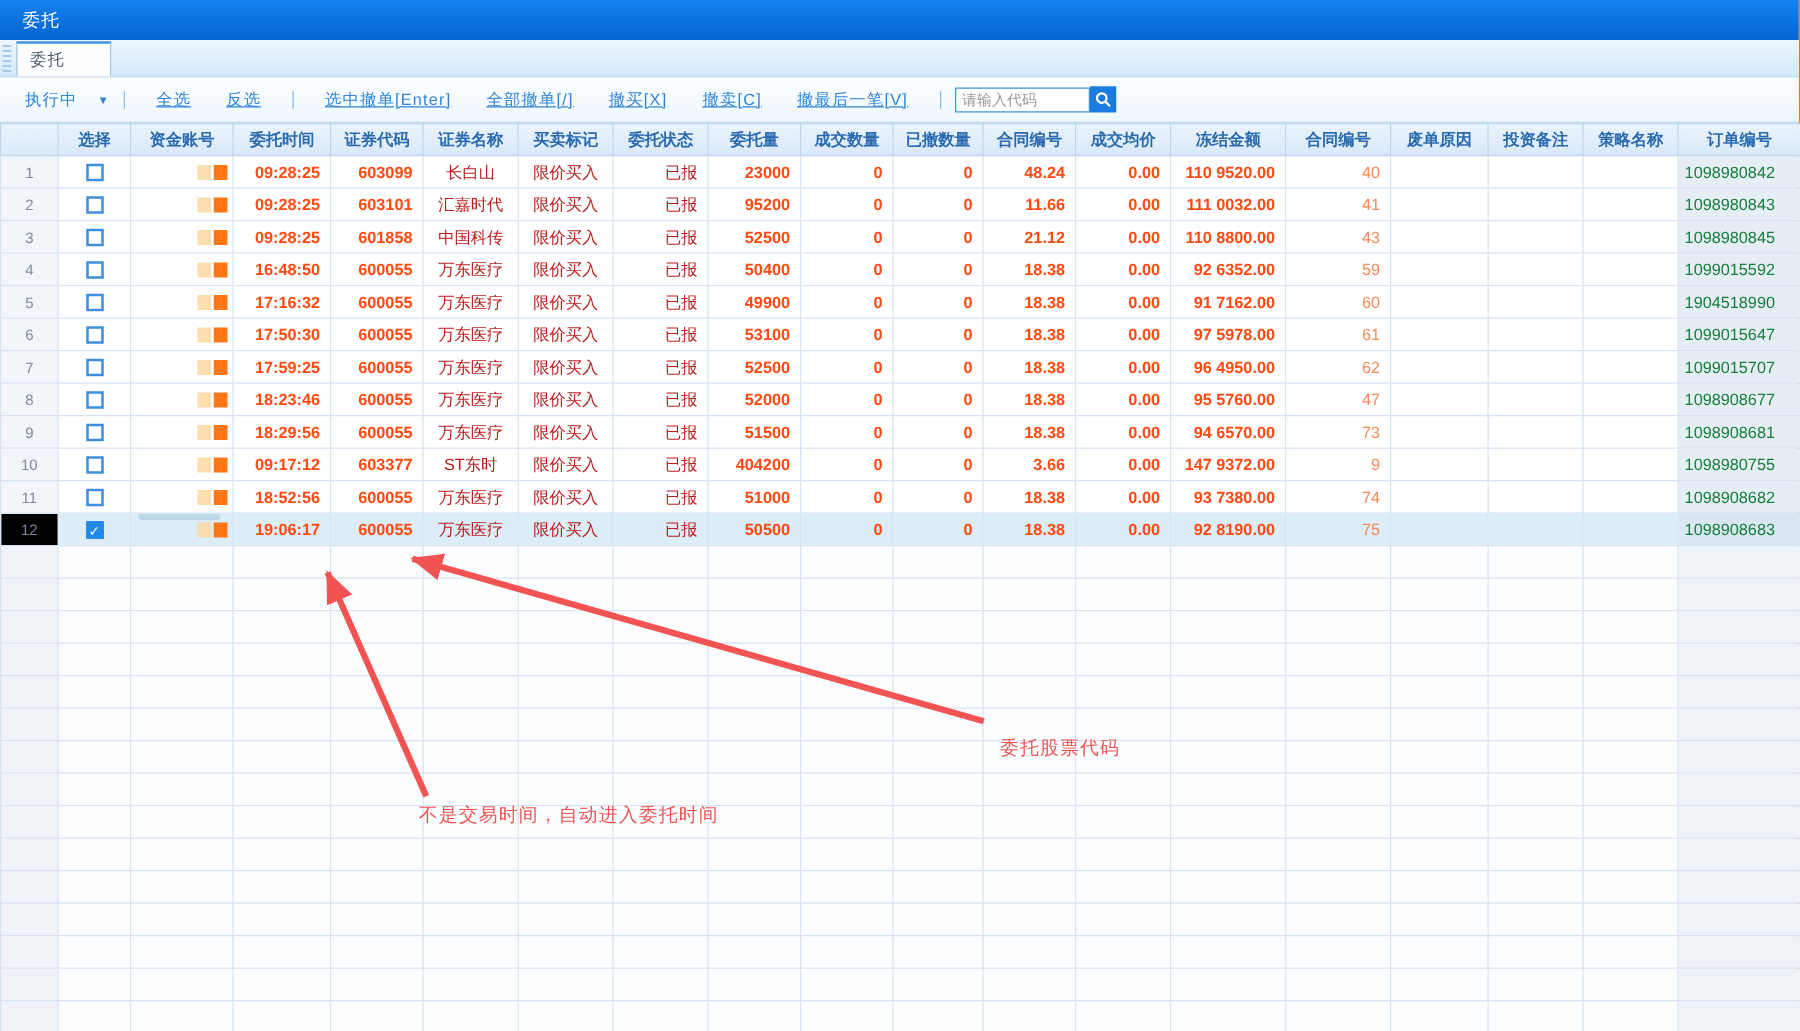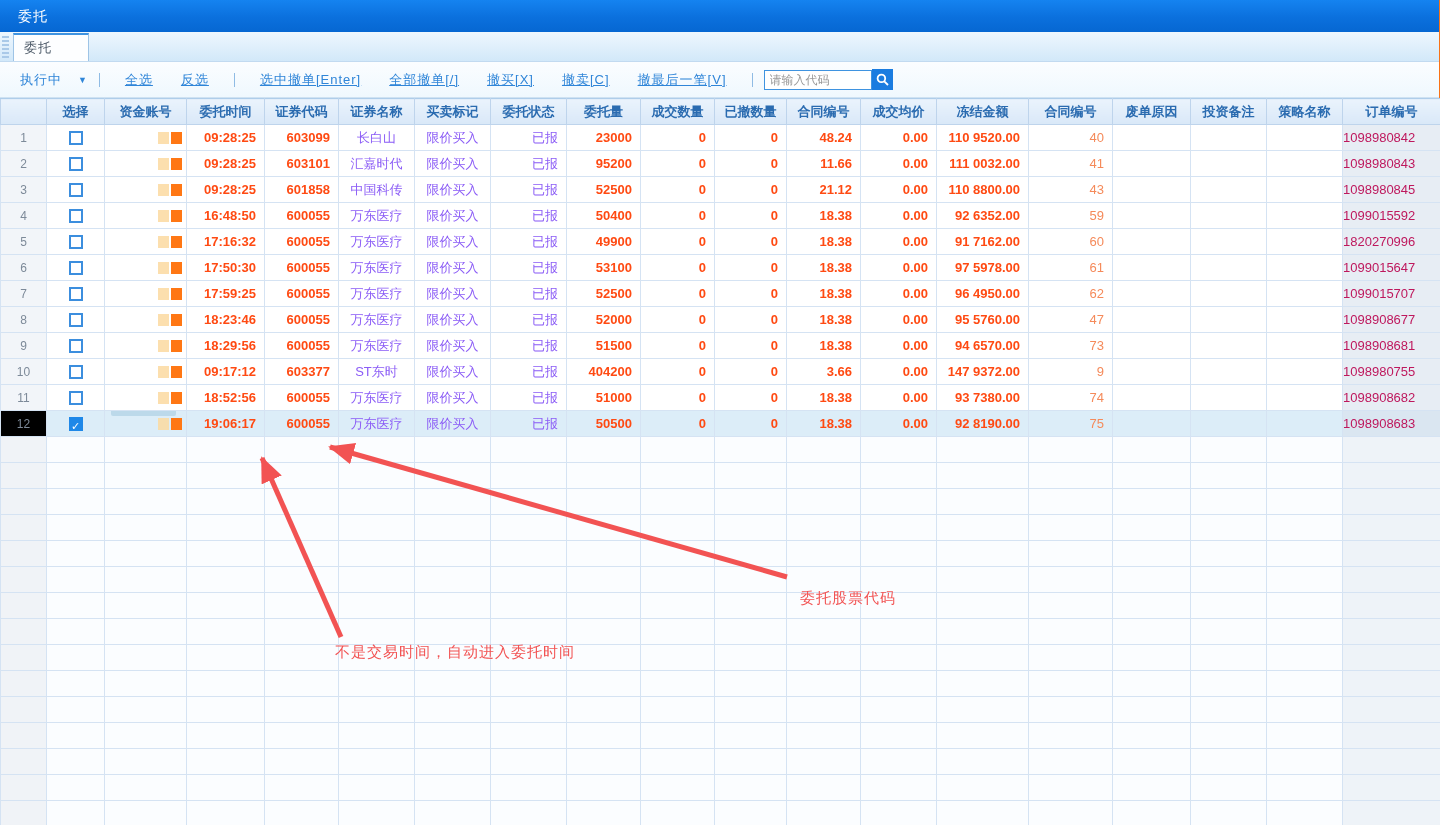--- a/index.html
+++ b/index.html
@@ -65,23 +65,23 @@
   .c-time  { width:78px; }  .c-code  { width:74px; }  .c-name { width:76px; }
   .c-side  { width:76px; }  .c-stat  { width:76px; }  .c-qty  { width:74px; }
   .c-fill  { width:74px; }  .c-canc  { width:72px; }  .c-prc  { width:74px; }
   .c-avg   { width:76px; }  .c-frz   { width:92px; }  .c-ctr  { width:84px; }
   .c-rsn   { width:78px; }  .c-memo  { width:76px; }  .c-strt { width:76px; }
   .c-ord   { width:98px; }
   td.numcell { background:#f2f5f9; color:#7d8struct8a99; color:#7d8a99; text-align:center; font-size:12px; }
   td.r { text-align:right; padding-right:8px; }
   td.ctr { text-align:center; }
   .strong { color:#ff4a12; font-weight:bold; }
-  .soft   { color:#8b5cf6; }
+  .soft   { color:#b91c1c; }
   .lite   { color:#f58a5a; }
-  td.ordcell { background:#e7edf4; color:#be185d; padding-right:8px; }
+  td.ordcell { background:#e7edf4; color:#15803d; text-align:right; padding-right:20px; }
   tr.sel td { background:#dcedf8; }
   tr.sel td.numcell { background:#000000; }
   tr.sel td.ordcell { background:#dae6f1; }
   tr.empty td { background:#fbfdff; }
   tr.empty td.numcell { background:#f0f3f7; }
   tr.empty td.ordcell { background:#eef3f8; }
 
   
   .cb {
     display:inline-block; width:14px; height:14px; border:2px solid #3c8ede;
@@ -312,21 +312,21 @@
           <td class="r strong">49900</td>
           <td class="r strong">0</td>
           <td class="r strong">0</td>
           <td class="r strong">18.38</td>
           <td class="r strong">0.00</td>
           <td class="r strong">91 7162.00</td>
           <td class="r lite">60</td>
           <td></td>
           <td></td>
           <td></td>
-          <td class="ordcell">1820270996</td>
+          <td class="ordcell">1904518990</td>
         </tr>
         <tr>
           <td class="numcell">6</td>
           <td class="ctr"><span class="cb"></span></td>
           <td>
             <span class="redact">
               <i class="sq y"></i>
               <i class="sq o"></i>
             </span>
           </td>

